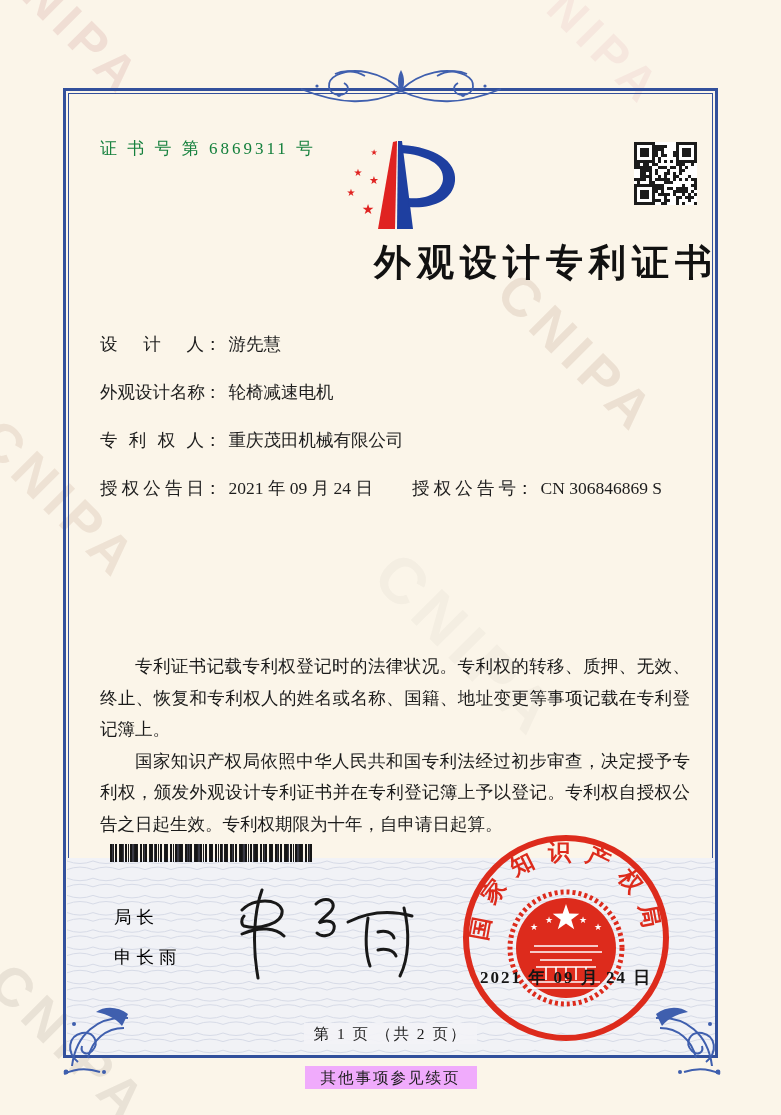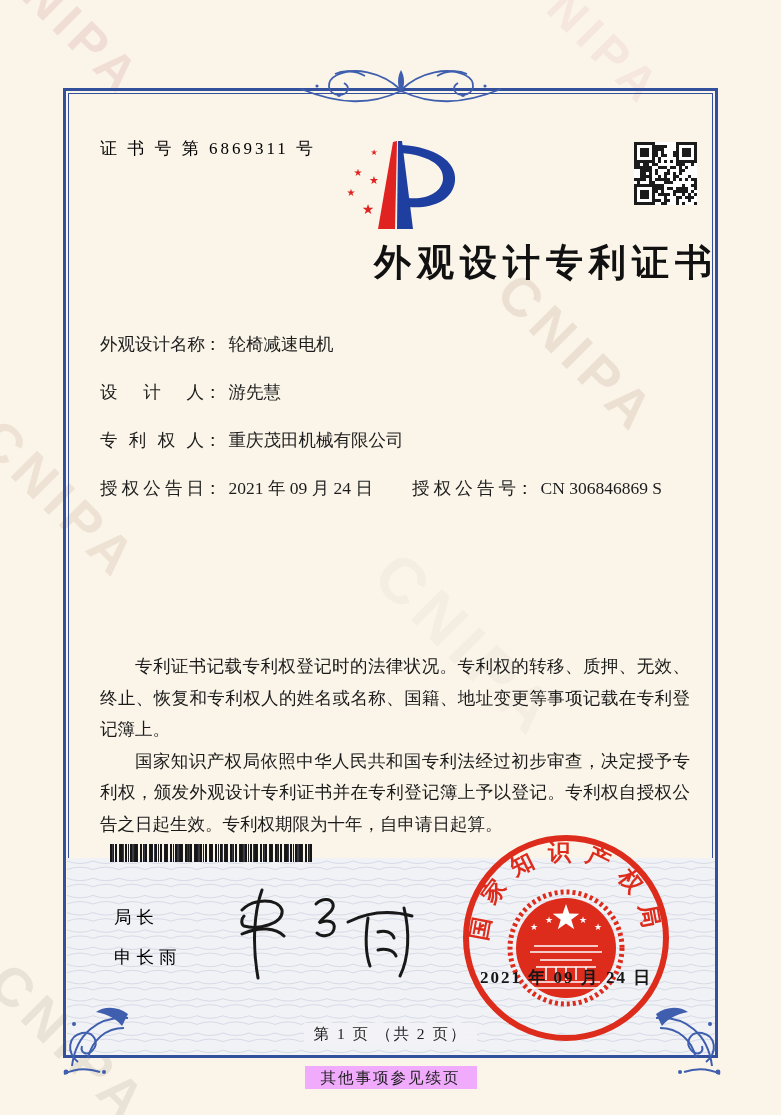--- a/index.html
+++ b/index.html
@@ -30,21 +30,21 @@
     position:absolute; left:2px; top:2px; right:2px; bottom:2px;
     border:1px solid #32509c;
   }
   .ornament-top { position:absolute; left:295px; top:62px; }
   .ornament-corner { position:absolute; }
   .oc-left  { left:54px;  top:1002px; }
   .oc-right { left:648px; top:1002px; transform:scaleX(-1); }
   
   .cert-no {
     position:absolute; left:100px; top:137px;
-    font-size:17px; letter-spacing:3px; color:#000000;
+    font-size:17px; letter-spacing:3px; color:#15803d;
   }
   .qr { position:absolute; left:634px; top:142px; width:63px; height:63px; background:#fff; }
   .logo { position:absolute; left:338px; top:128px; }
   .title {
     position:absolute; left:63px; top:238px; width:655px;
     text-align:right; font-size:37px; font-weight:bold;
     letter-spacing:6px; color:#111;
   }
   
   .rows { position:absolute; left:100px; top:334px; width:592px; font-size:17.5px; }
@@ -429,24 +429,24 @@
       <text x="36" y="56" font-size="11">★</text>
       <text x="13" y="68" font-size="10">★</text>
       <text x="30" y="86" font-size="14">★</text>
     </g>
   </svg>
 
   <div class="title">外观设计专利证书</div>
 
   <div class="rows">
     <div class="row">
-      <span class="lbl">外观设计名称</span><span class="colon">：</span><span class="val">轮椅减速电机</span>
+      <span class="lbl">设计人</span><span class="colon">：</span><span class="val">游先慧</span>
     </div>
     <div class="row">
-      <span class="lbl">设计人</span><span class="colon">：</span><span class="val">游先慧</span>
+      <span class="lbl">外观设计名称</span><span class="colon">：</span><span class="val">轮椅减速电机</span>
     </div>
     <div class="row">
       <span class="lbl">专利权人</span><span class="colon">：</span><span class="val">重庆茂田机械有限公司</span>
     </div>
     <div class="row">
       <span class="lbl">授权公告日</span><span class="colon">：</span><span class="val">2021 年 09 月 24 日</span>
       <span class="pair2">
         <span class="lbl">授权公告号</span><span class="colon">：</span><span class="val">CN 306846869 S</span>
       </span>
     </div>

